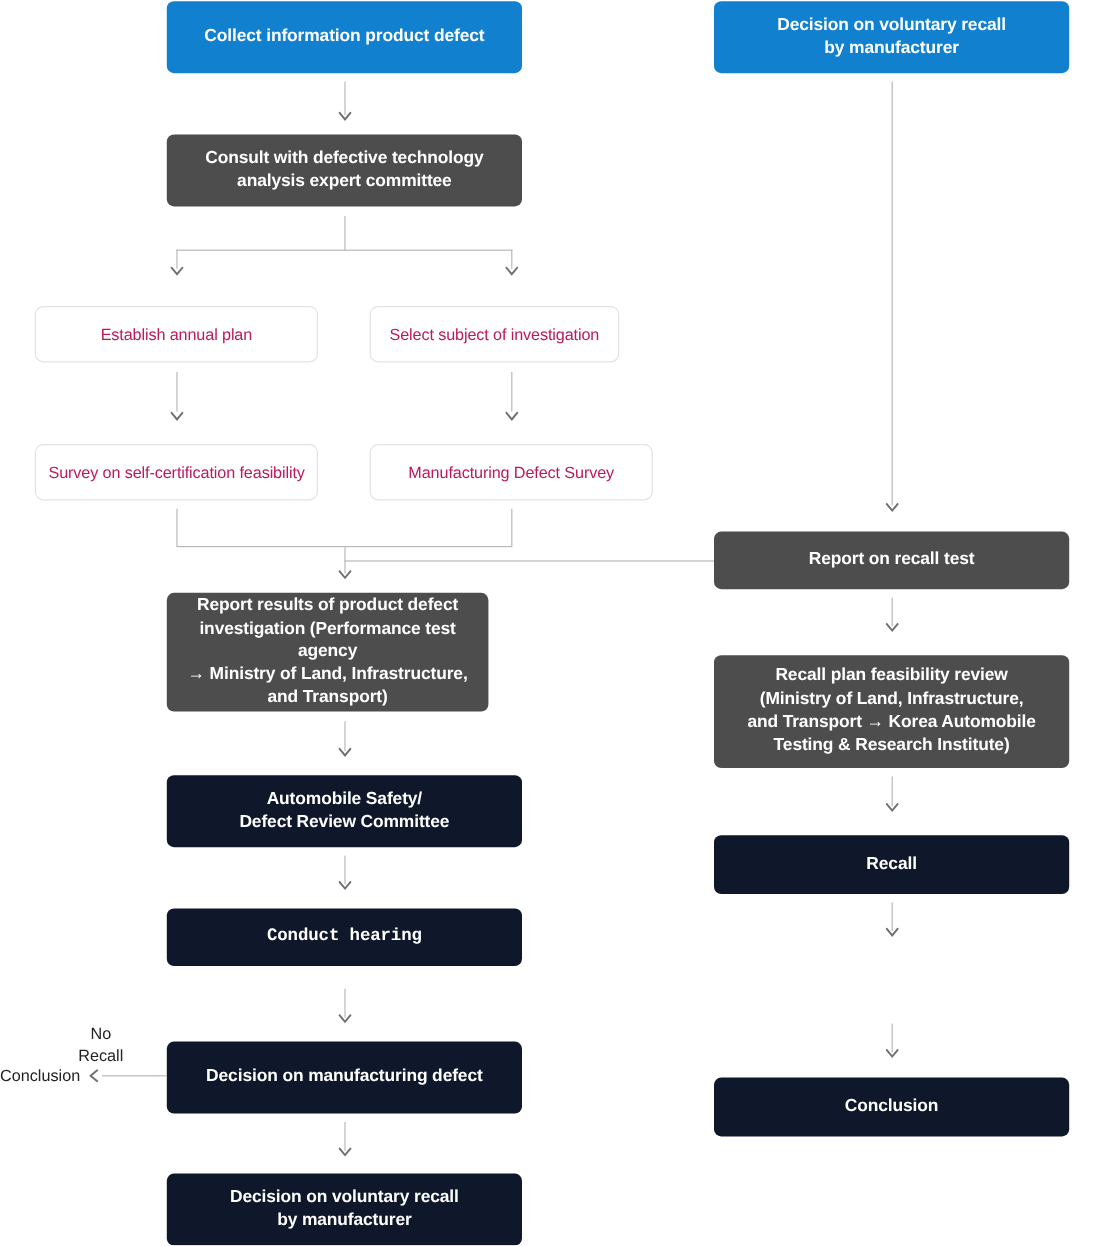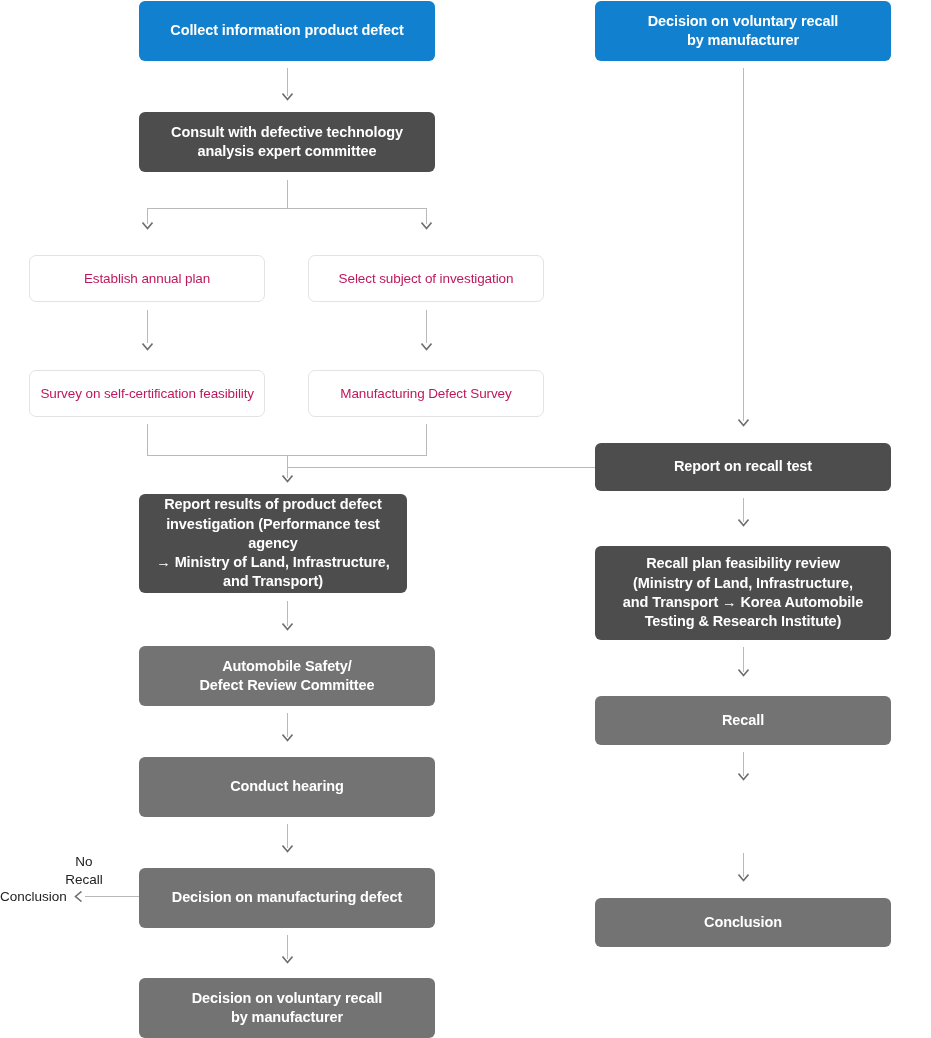--- a/index.html
+++ b/index.html
@@ -35,21 +35,21 @@
     display: block;
     white-space: pre-line;
   }
   .node.blue-light {
     background: #1180ce;
     color: #ffffff;
     font-weight: bold;
     font-size: 14.5px;
   }
   .node.blue-dark {
-    background: #737373;
+    background: #0f172a;
     color: #ffffff;
     font-weight: bold;
     font-size: 14.5px;
   }
   .node.gray {
     background: #4d4d4d;
     color: #ffffff;
     font-weight: bold;
     font-size: 14.5px;
   }
@@ -121,21 +121,21 @@
   <div class="arrow-head" style="left:421px; top:222px;">
     <svg width="11" height="8" viewBox="0 0 11 8">
         <path d="M0.5 0.5 L5.5 6.5 L10.5 0.5" fill="none" stroke="#6f6f6f" stroke-width="1.6"></path>
       </svg>
   </div>
 
   <div class="node white" style="left:29px; top:255px; width:236px; height:47px;">
     <span class="node-text">Establish annual plan</span>
   </div>
 
-  <div class="node white" style="left:308px; top:255px; width:236px; height:47px;">
+  <div class="node white" style="left:308px; top:255px; width:208px; height:47px;">
     <span class="node-text">Select subject of investigation</span>
   </div>
 
   <div class="vline" style="left:147px; top:310px; height:33px;"></div>
   <div class="arrow-head" style="left:142px; top:343px;">
     <svg width="11" height="8" viewBox="0 0 11 8">
         <path d="M0.5 0.5 L5.5 6.5 L10.5 0.5" fill="none" stroke="#6f6f6f" stroke-width="1.6"></path>
       </svg>
   </div>
   <div class="vline" style="left:426px; top:310px; height:33px;"></div>
@@ -184,21 +184,21 @@
 Defect Review Committee</span>
   </div>
 
   <div class="vline" style="left:287px; top:713px; height:24px;"></div>
   <div class="arrow-head" style="left:282px; top:734px;">
     <svg width="11" height="8" viewBox="0 0 11 8">
         <path d="M0.5 0.5 L5.5 6.5 L10.5 0.5" fill="none" stroke="#6f6f6f" stroke-width="1.6"></path>
       </svg>
   </div>
 
-  <div class="node blue-dark" style="left:139px; top:757px; width:296px; height:60px;">
+  <div class="node blue-dark" style="left:139px; top:757px; width:296px; height:48px;font-family:Liberation Mono, monospace;">
     <span class="node-text">Conduct hearing</span>
   </div>
 
   <div class="vline" style="left:287px; top:824px; height:24px;"></div>
   <div class="arrow-head" style="left:282px; top:845px;">
     <svg width="11" height="8" viewBox="0 0 11 8">
         <path d="M0.5 0.5 L5.5 6.5 L10.5 0.5" fill="none" stroke="#6f6f6f" stroke-width="1.6"></path>
       </svg>
   </div>
 

